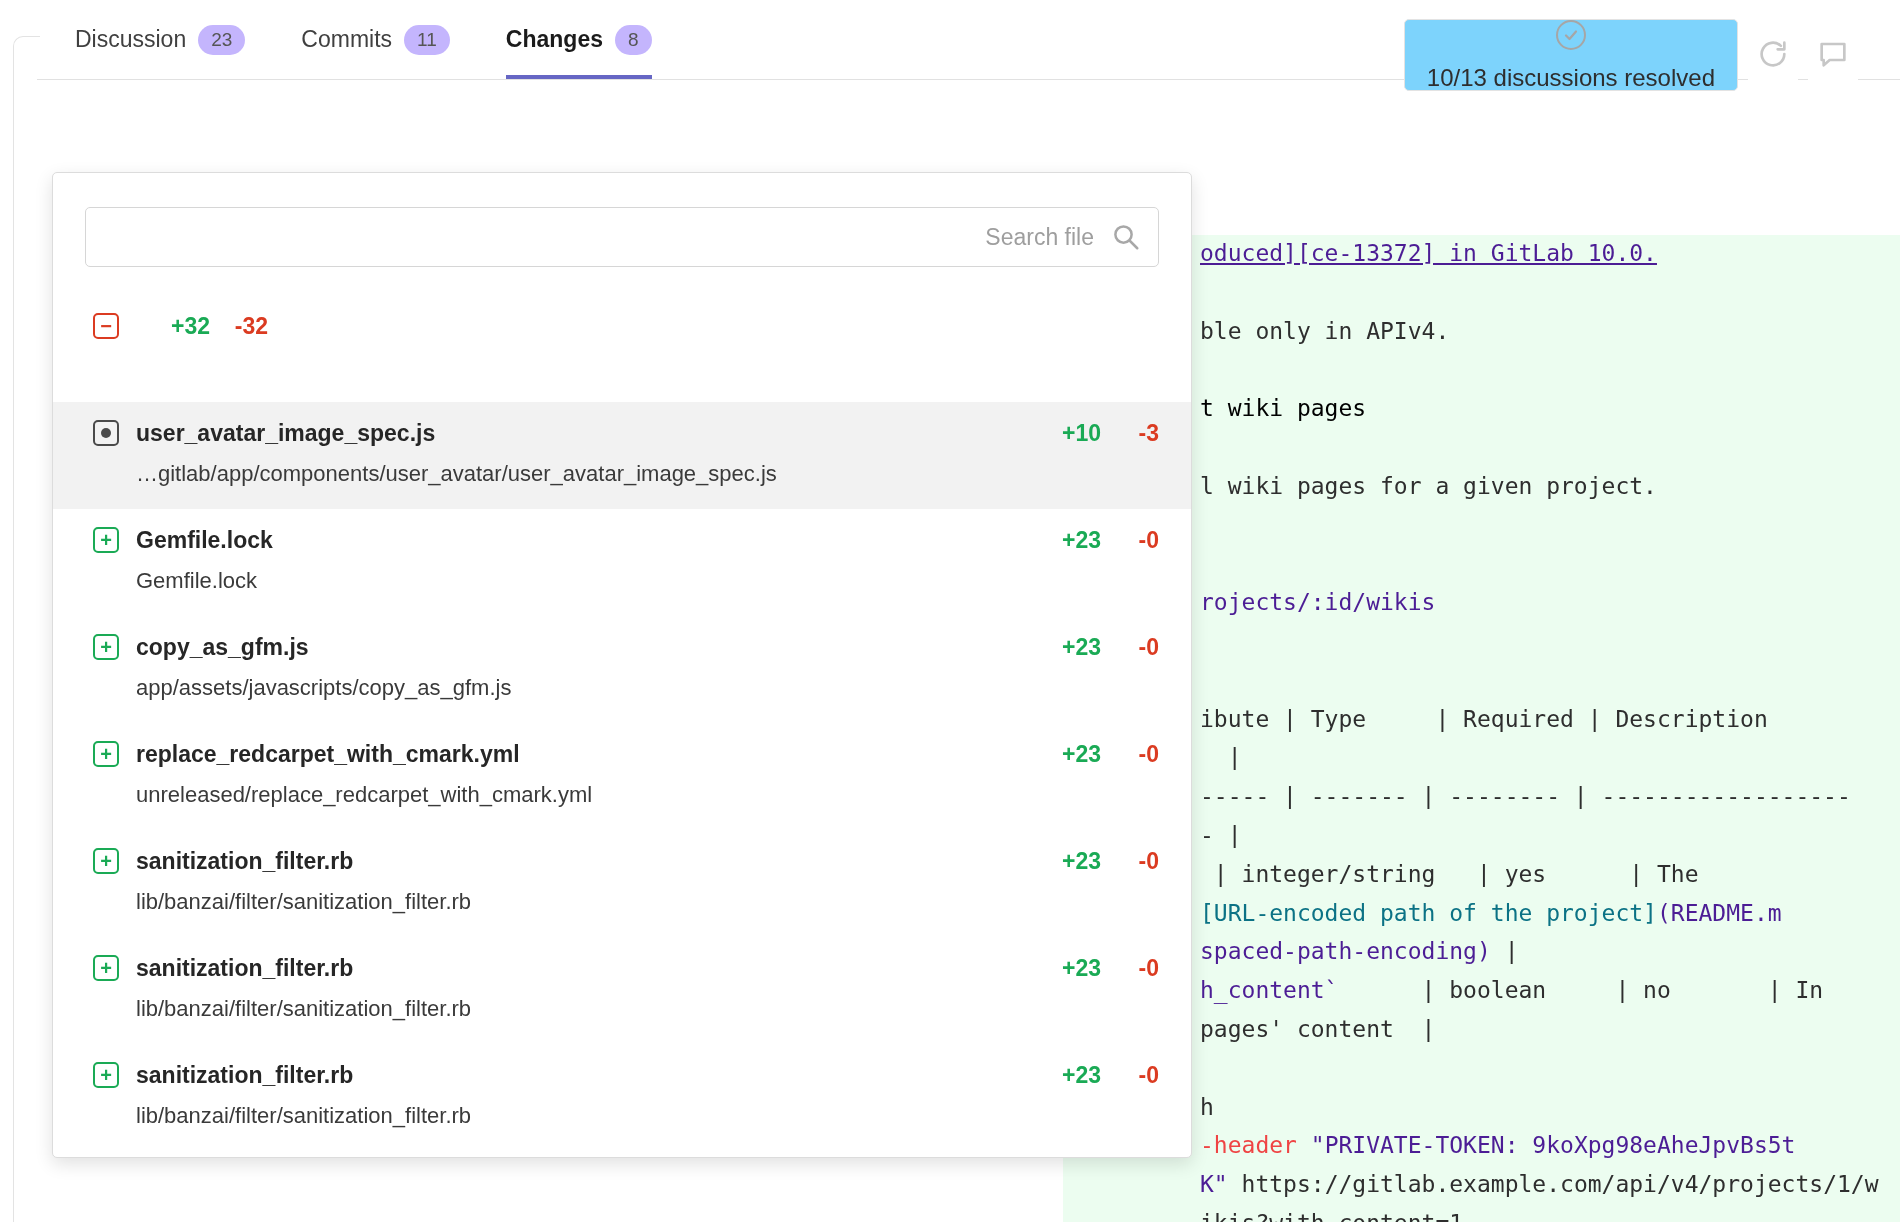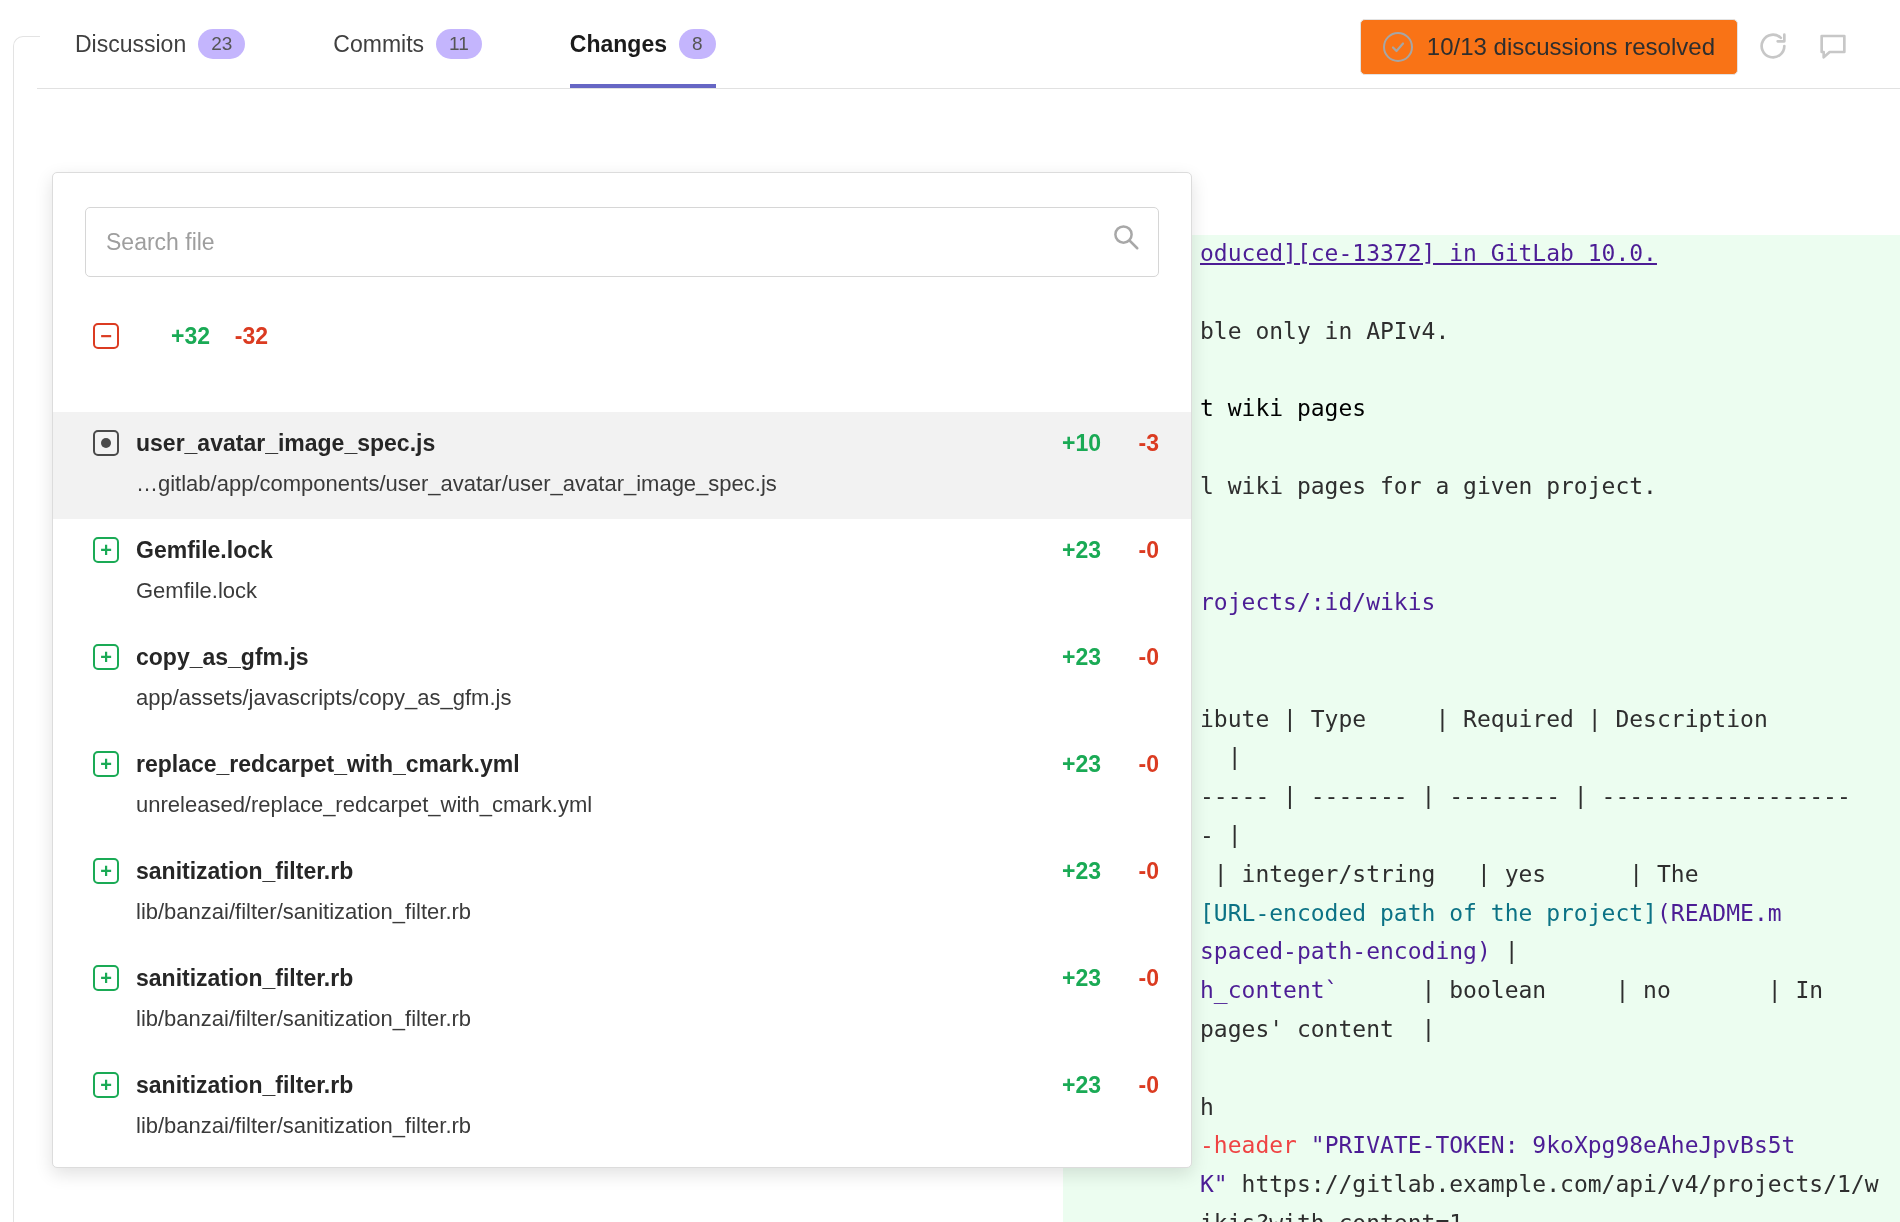--- a/index.html
+++ b/index.html
@@ -4,31 +4,31 @@
 <style>
   html,body{margin:0;padding:0;background:#fff;}
   body{font-family:"Liberation Sans", sans-serif; color:#2e2e2e;}
   .page{position:relative;width:1900px;height:1222px;overflow:hidden;background:#fff;}
 
   
   .left-edge{position:absolute;left:13px;top:36px;width:26px;height:1186px;
     border-left:1px solid #e3e3e3;border-top:1px solid #e3e3e3;border-top-left-radius:10px;}
 
   
-  .tabbar{position:absolute;left:37px;right:0;top:0;height:89px;border-bottom:1px solid #e1e1e1;
-    display:flex;align-items:stretch;padding-left:38px;gap:88px;box-sizing:border-box;}
+  .tabbar{position:absolute;left:37px;right:0;top:0;height:80px;border-bottom:1px solid #e1e1e1;
+    display:flex;align-items:stretch;padding-left:38px;gap:56px;box-sizing:border-box;}
   .tab{display:flex;align-items:center;gap:12px;font-size:23px;color:#404040;height:100%;
     box-sizing:border-box;border-bottom:4px solid transparent;padding-top:4px;cursor:pointer;}
   .tab.active{border-bottom-color:#6666c4;font-weight:bold;color:#1b1b1b;}
   .badge{background:#c4b5fd;color:#555;border-radius:999px;font-size:19px;padding:4px 13px;font-weight:normal;}
 
   
   .header-actions{position:absolute;top:19px;right:42px;display:flex;align-items:center;gap:10px;}
   .resolved-box{display:flex;align-items:center;gap:14px;border:1px solid #e3e3e3;border-radius:5px;
-    height:56px;padding:0 22px;font-size:24px;color:#2e2e2e;background:#f97316;box-sizing:border-box;}
+    height:72px;padding:0 22px;font-size:24px;color:#2e2e2e;background:#7dd3fc;box-sizing:border-box;flex-direction:column;}
   .check-circle{width:30px;height:30px;border:2px solid #a6a6a6;border-radius:50%;
     display:flex;align-items:center;justify-content:center;box-sizing:border-box;flex:0 0 auto;}
   .icon-btn{width:50px;height:50px;display:flex;align-items:center;justify-content:center;
     background:#fff;border:none;padding:0;cursor:pointer;}
 
   
   .summary{position:absolute;left:52px;top:122px;font-size:24px;color:#2e2e2e;
     display:flex;align-items:center;gap:9px;white-space:nowrap;}
   .files-link{color:#1b69b6;font-weight:bold;cursor:pointer;display:flex;align-items:center;gap:8px;}
   .caret-down{width:0;height:0;border-left:7px solid transparent;border-right:7px solid transparent;
@@ -49,22 +49,22 @@
   .seg-underline{text-decoration:underline;}
   .seg-purple{color:#000000;font-weight:normal;}
   .seg-teal{color:#0b7285;}
   .seg-blue{color:#ef4444;}
 
   
   .dropdown{position:absolute;left:52px;top:172px;width:1140px;background:#fff;
     border:1px solid #dcdcdc;border-radius:5px;box-shadow:0 6px 18px rgba(0,0,0,.12);
     z-index:10;padding:34px 0 6px;box-sizing:border-box;}
   .search-wrap{margin:0 32px;position:relative;}
-  .search-input{width:100%;box-sizing:border-box;height:70px;border:1px solid #d6d6d6;border-radius:5px;
-    font-size:23px;padding:0 64px 0 20px;color:#333;font-family:"Liberation Sans",sans-serif;outline:none;}
+  .search-input{width:100%;box-sizing:border-box;height:60px;border:1px solid #d6d6d6;border-radius:5px;
+    font-size:23px;padding:0 64px 0 20px;color:#333;font-family:"Liberation Sans",sans-serif;outline:none;text-align:right;}
   .search-input::placeholder{color:#9e9e9e;}
   .search-icon{position:absolute;right:18px;top:15px;width:30px;height:30px;pointer-events:none;}
   .file-list{margin-top:28px;}
   .file-item{height:107px;box-sizing:border-box;padding:16px 32px 0 40px;display:flex;align-items:flex-start;cursor:pointer;}
   .file-item.selected{background:#f2f2f2;}
   .file-status-icon{width:26px;height:26px;box-sizing:border-box;border:2px solid;border-radius:5px;
     display:flex;align-items:center;justify-content:center;margin-right:17px;margin-top:2px;
     font-size:20px;font-weight:bold;line-height:1;flex:0 0 auto;}
   .st-deleted{border-color:#db3b21;color:#db3b21;}
   .st-added{border-color:#1aaa55;color:#1aaa55;}

